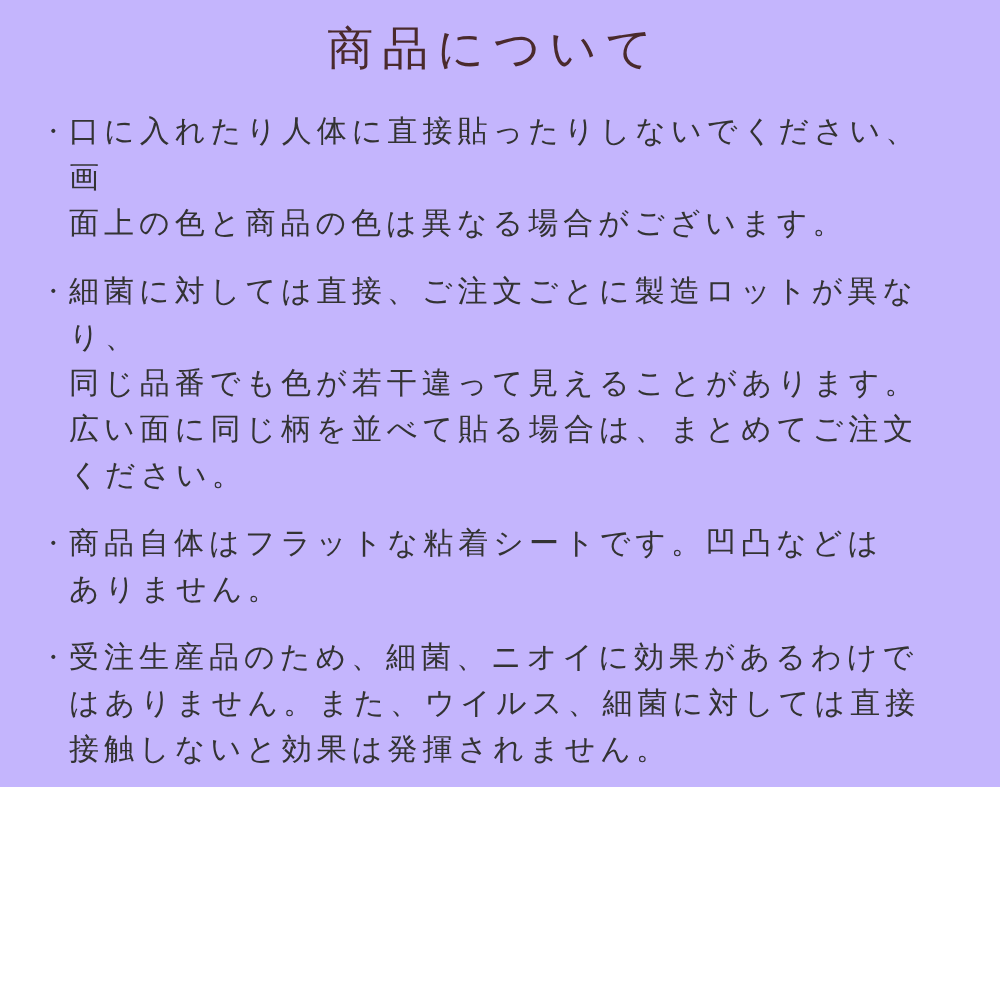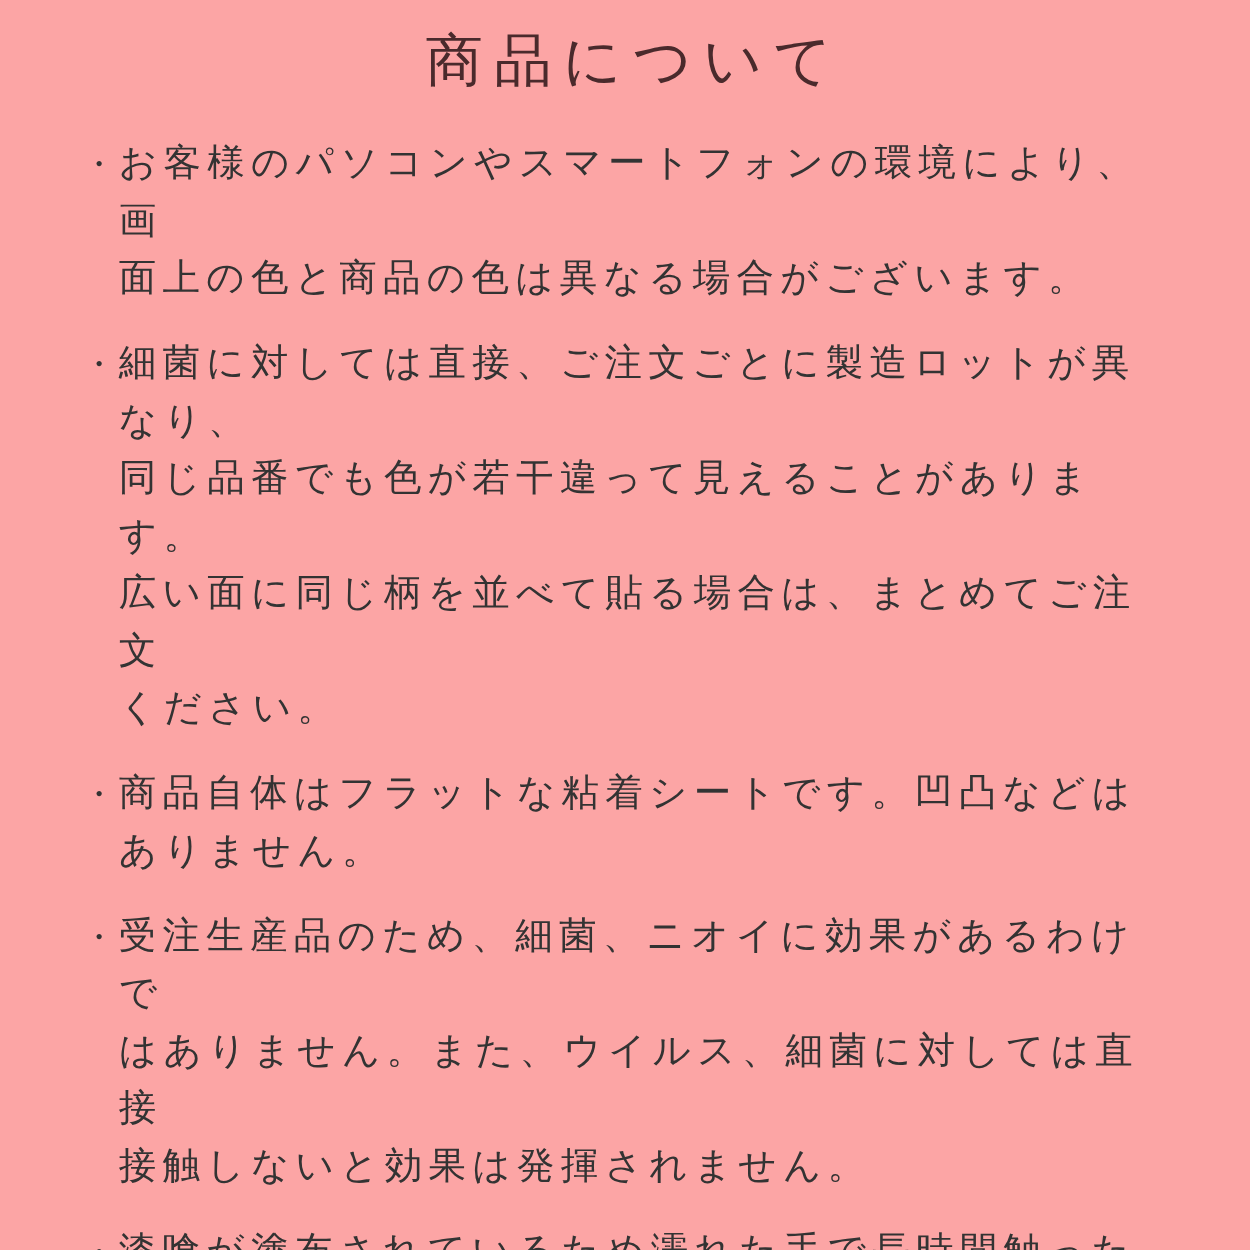--- a/index.html
+++ b/index.html
@@ -3,24 +3,24 @@
 <meta charset="utf-8">
 <style>
   html, body {
     margin: 0;
     padding: 0;
     background: #ffffff;
   }
   .page {
     position: relative;
     width: 1000px;
-    height: 1000px;
-    background: #fca5a5;
+    height: 787px;
+    background: #c4b5fd;
     box-sizing: border-box;
-    padding: 24px 60px 0 66px;
+    padding: 24px 60px 0 40px;
     overflow: hidden;
     font-family: "Liberation Sans", "DejaVu Sans", sans-serif;
   }
   .page-title {
     margin: 0;
     font-size: 46px;
     line-height: 48px;
     font-weight: 500;
     color: #4a2a2c;
     text-align: center;
@@ -55,21 +55,21 @@
 </style>
 </head>
 <body>
 
 <div class="page">
   <h1 class="page-title">商品について</h1>
 
   <ul class="notes-list">
     <li class="note-item">
       <span class="bullet">・</span>
-      <span class="note-text">お客様のパソコンやスマートフォンの環境により、画
+      <span class="note-text">口に入れたり人体に直接貼ったりしないでください、画
 面上の色と商品の色は異なる場合がございます。</span>
     </li>
     <li class="note-item">
       <span class="bullet">・</span>
       <span class="note-text">細菌に対しては直接、ご注文ごとに製造ロットが異なり、
 同じ品番でも色が若干違って見えることがあります。
 広い面に同じ柄を並べて貼る場合は、まとめてご注文
 ください。</span>
     </li>
     <li class="note-item">

